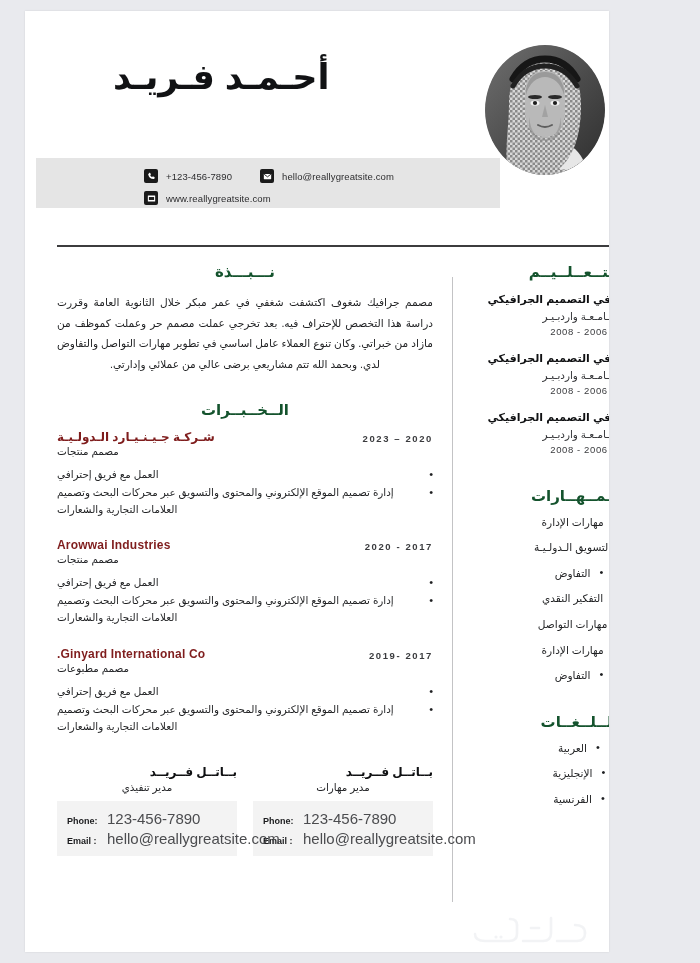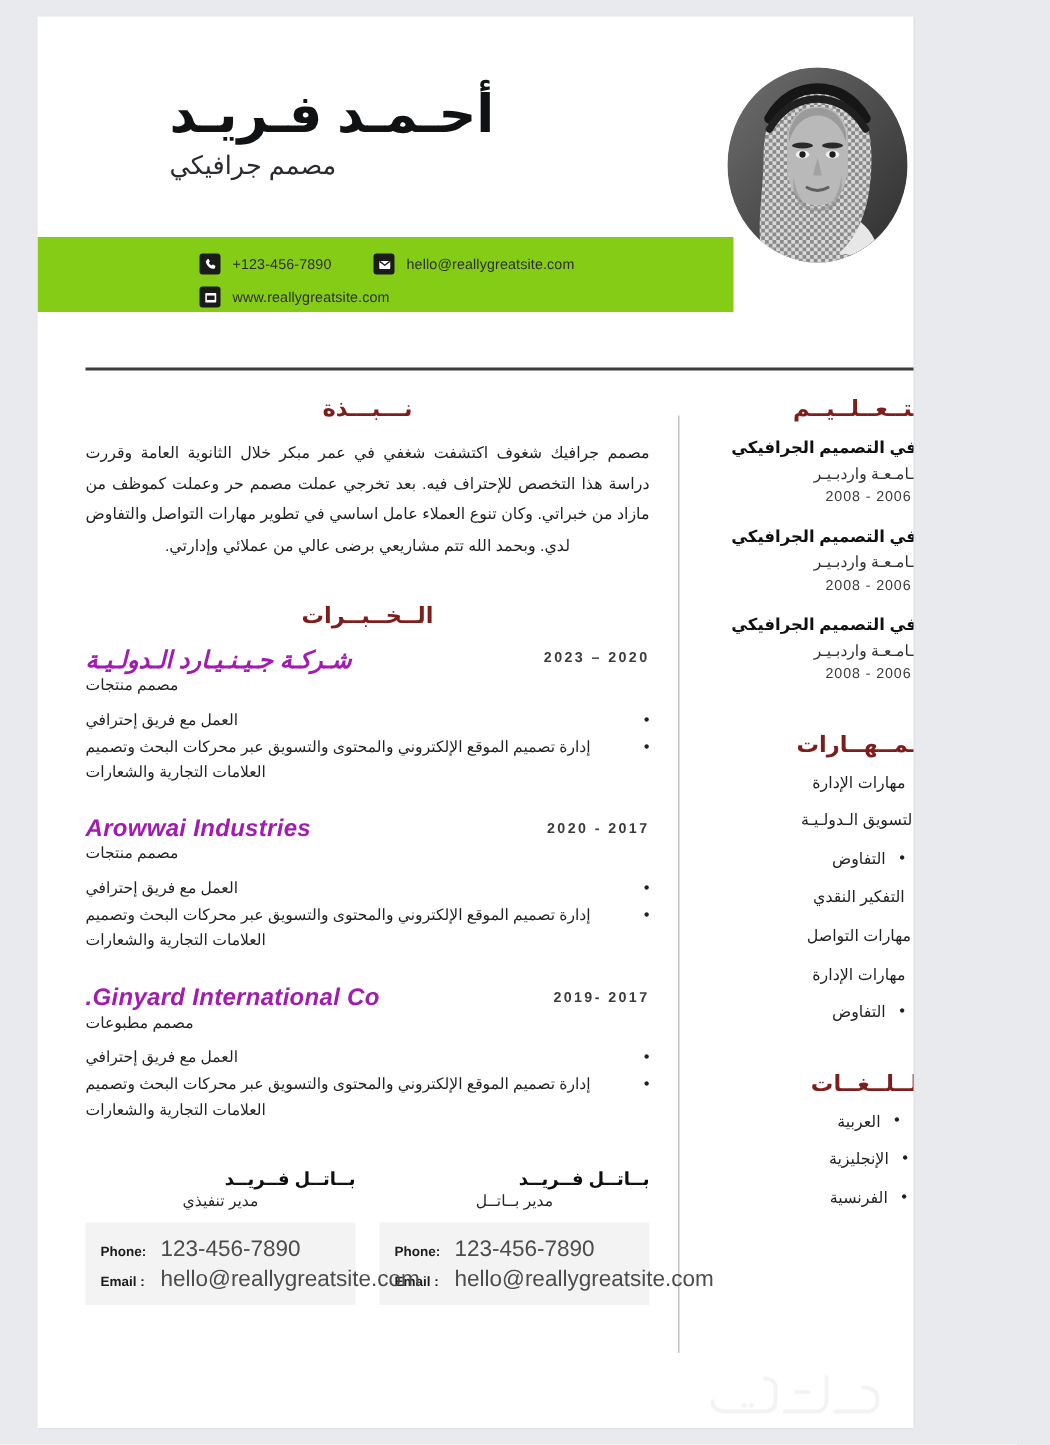--- a/index.html
+++ b/index.html
@@ -72,25 +72,25 @@
     border-radius: 50% / 50%;
     overflow: hidden;
     position: relative;
     background: #9a9a9a;
   }
   .portrait svg { display:block; width:100%; height:100%; }
 
   
   .contact-bar {
     position: absolute;
-    left: 0;
+    left: 11px;
     top: 147px;
     width: 464px;
     height: 50px;
-    background: #84cc16;
+    background: #e5e5e5;
   }
   .contact-rows {
     position: absolute;
     left: 108px;
     top: 8px;
     direction: ltr;
     text-align: left;
   }
   .c-row { display:flex; align-items:center; height:20px; margin-bottom: 2px; }
   .c-item { display:flex; align-items:center; margin-right: 28px; }
@@ -148,21 +148,21 @@
     right: 0;
     top: 0;
     width: 212px;
     direction: rtl;
   }
 
   
   .sec-h {
     font-size: 15px;
     font-weight: 700;
-    color: #7f1d1d;
+    color: #14532d;
     text-align: center;
     letter-spacing: 0.3px;
     margin: 0 0 11px 0;
   }
   .sec-h.side { text-align: center; }
 
   
   .about-p {
     font-size: 10.6px;
     line-height: 1.95;
@@ -179,26 +179,25 @@
     font-size: 9.5px;
     font-weight: 700;
     color: #3a3b3e;
     letter-spacing: 1.6px;
     direction: ltr;
     padding-top: 3px;
     white-space: nowrap;
   }
   .exp-right { text-align: left; }
   .exp-company {
-    font-size: 16px;
+    font-size: 12px;
     font-weight: 700;
-    color: #a21caf;
+    color: #7f1d1d;
     letter-spacing: 0.2px;
     white-space: nowrap;
-    font-style: italic;
   }
   .exp-role {
     font-size: 10.4px;
     color: #232427;
     margin-top: 1px;
   }
   .exp-bullets {
     list-style: none;
     margin: 9px 0 0 0;
     padding: 0;
@@ -318,21 +317,20 @@
 </style>
 </head>
 <body>
 
 <div id="page">
 
   <div class="header">
 
     <div class="name-block">
       <div class="name">أحـمـد فـريـد</div>
-      <div class="job-title">مصمم جرافيكي</div>
     </div>
 
     <div class="portrait-wrap">
       <div class="portrait">
         <svg viewBox="0 0 120 130" preserveAspectRatio="xMidYMid slice" aria-hidden="true">
           <defs>
             <linearGradient id="bgG" x1="0" y1="0" x2="1" y2="1">
               <stop offset="0%" stop-color="#6f6f6f"></stop>
               <stop offset="55%" stop-color="#4a4a4a"></stop>
               <stop offset="100%" stop-color="#2e2e2e"></stop>
@@ -479,21 +477,21 @@
         </ul>
       </div>
 
       <div class="sp-2"></div>
 
 
       <div class="refs">
 
         <div class="ref-card">
           <div class="ref-name">بــاتــل فــريــد</div>
-          <div class="ref-role">مدير بــاتــل</div>
+          <div class="ref-role">مدير مهارات</div>
           <div class="ref-box">
             <div class="ref-line">
               <span class="ref-k">Phone:</span>
               <span class="ref-v">123-456-7890</span>
             </div>
             <div class="ref-line">
               <span class="ref-k">Email :</span>
               <span class="ref-v">hello@reallygreatsite.com</span>
             </div>
           </div>

